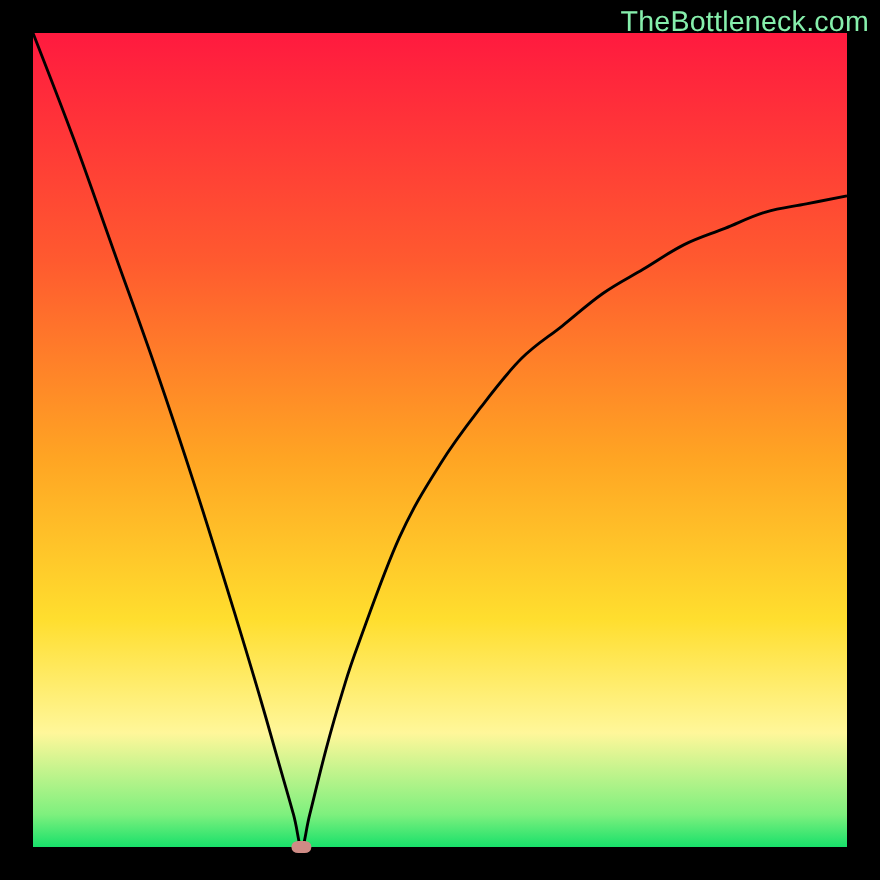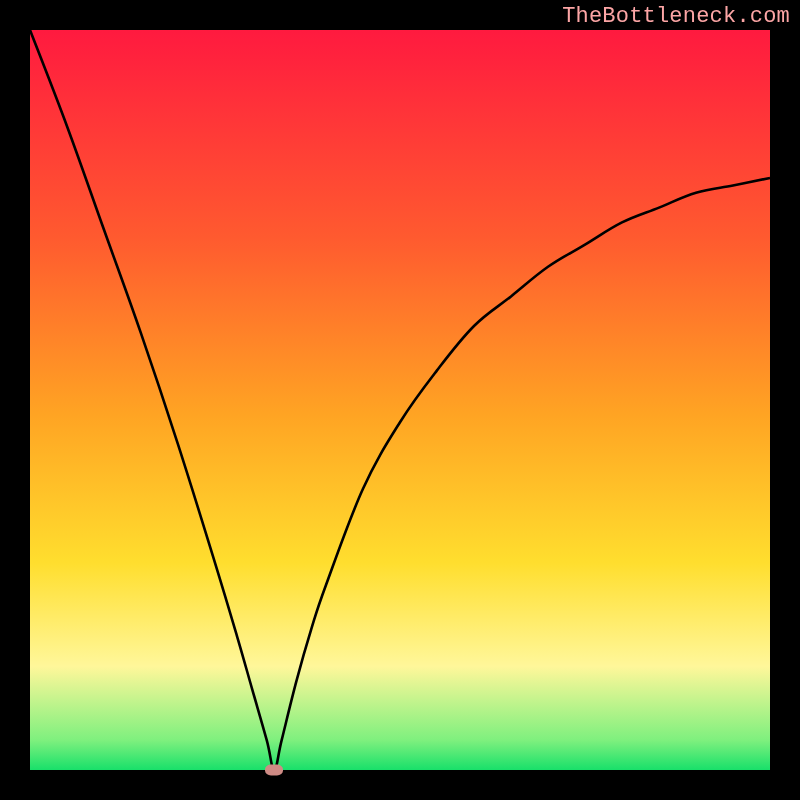--- a/index.html
+++ b/index.html
@@ -32,26 +32,25 @@
       var(--c-mid2) 72%,
       var(--c-lowy) 86%,
       var(--c-green1) 96%,
       var(--c-green2) 100%
     );
   }
   .watermark {
     position: absolute;
     top: 4px;
     right: 10px;
-    color: #fca5a5;
-    font-size: 22px;
+    color: #86efac;
+    font-size: 26px;
     letter-spacing: 0.2px;
     font-weight: 500;
     user-select: none;
-    font-family: Liberation Mono, monospace;
   }
   svg.curve {
     position: absolute;
     inset: 0;
     width: 100%;
     height: 100%;
     overflow: visible;
   }
   .marker {
     position: absolute;

